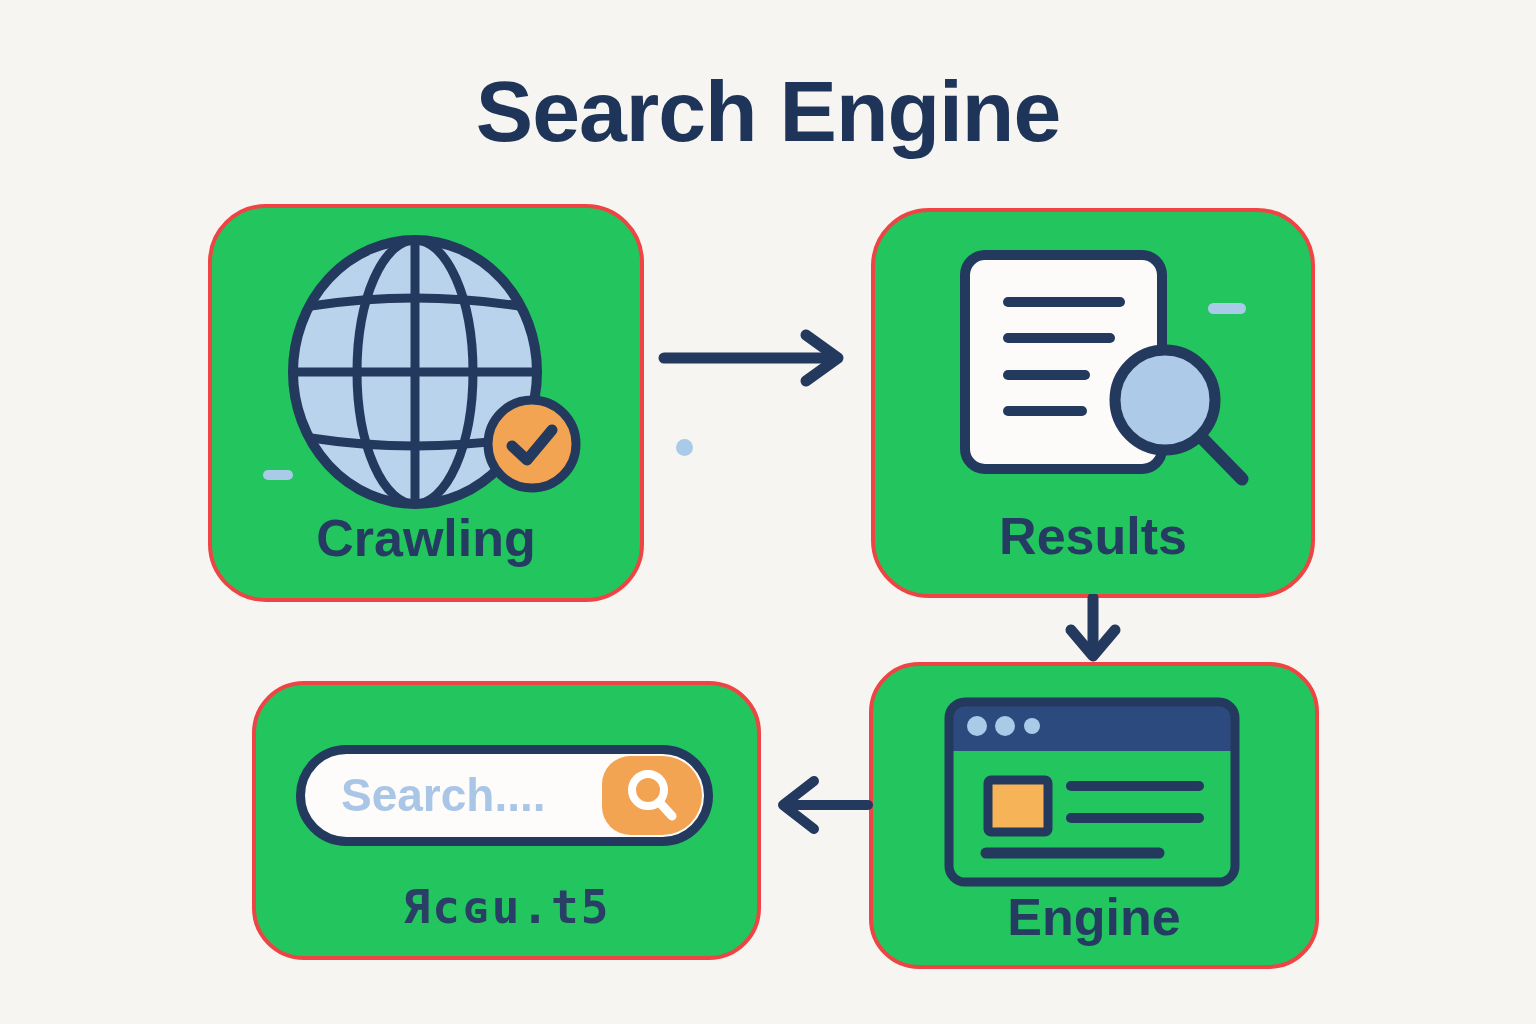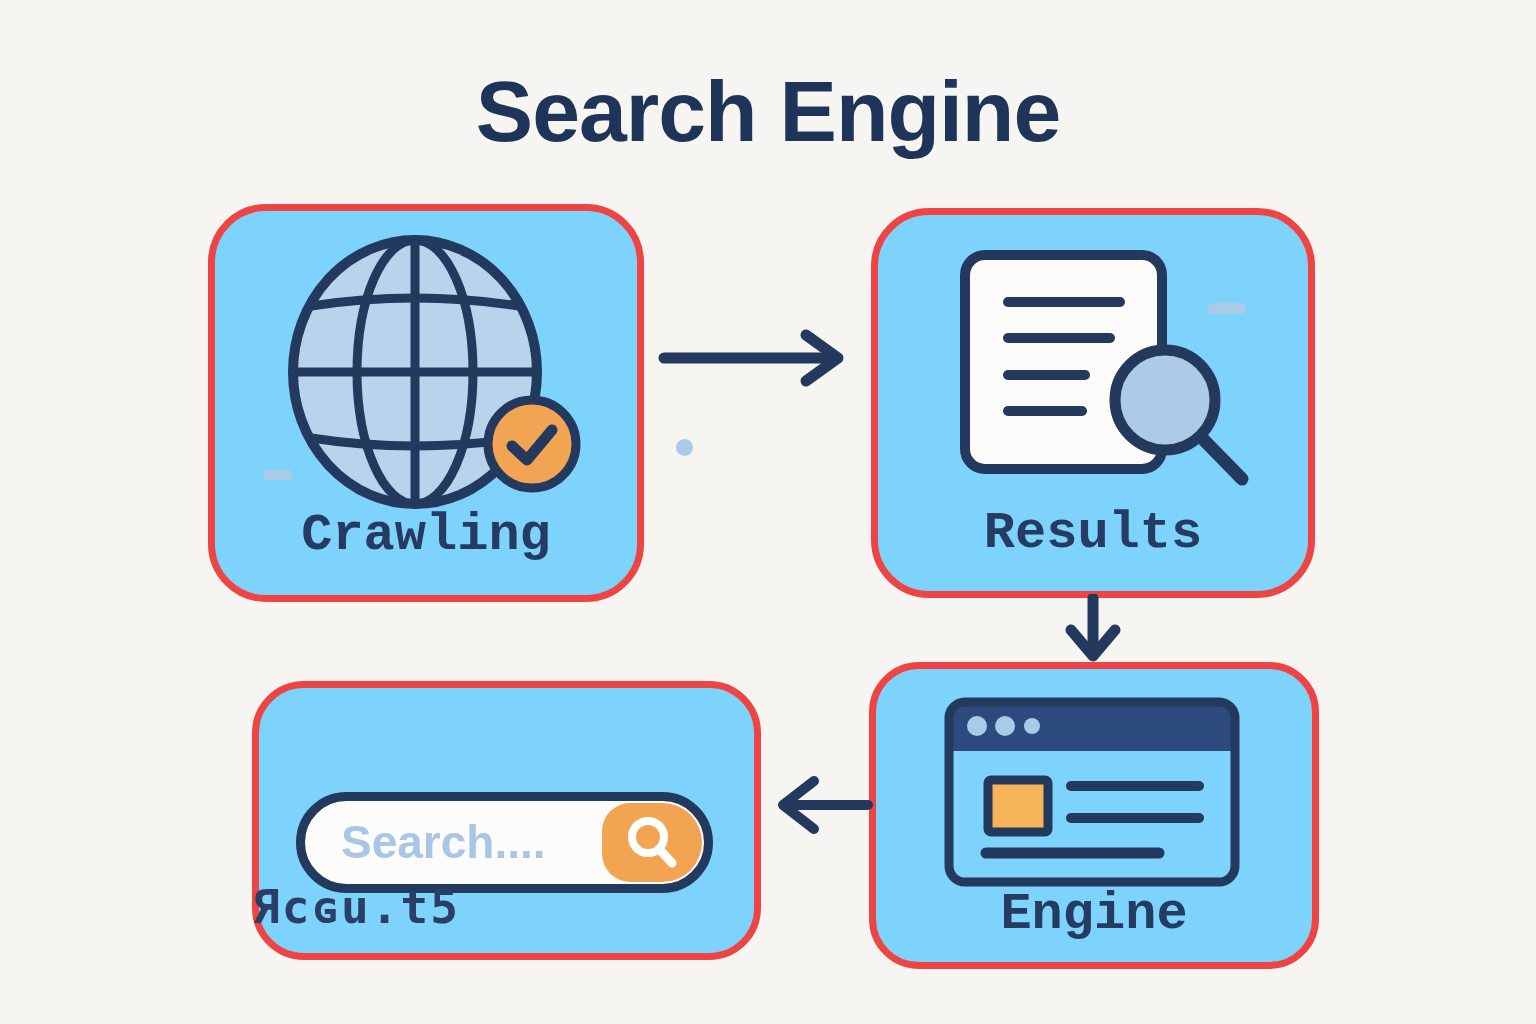--- a/index.html
+++ b/index.html
@@ -14,63 +14,62 @@
 
   .page-title{
     position:absolute;left:0;top:62px;width:1536px;
     text-align:center;
     font-size:86px;font-weight:700;letter-spacing:-1px;
     color:#1f3459;margin:0;
   }
 
   .node{
     position:absolute;
-    border:7px solid #ef4444;
-    background:#7dd3fc;
+    border:4px solid #ef4444;
+    background:#22c55e;
     box-sizing:border-box;
-    font-family:Liberation Mono, monospace;
   }
   .node-crawling{left:208px;top:204px;width:436px;height:398px;border-radius:58px;}
   .node-indexing{left:871px;top:208px;width:444px;height:390px;border-radius:58px;}
   .node-results{left:869px;top:662px;width:450px;height:307px;border-radius:50px;}
   .node-search{left:252px;top:681px;width:509px;height:279px;border-radius:52px;}
 
   .node-label{
     position:absolute;width:100%;text-align:center;
     font-size:52px;font-weight:700;color:#253b62;
   }
   .label-crawling{bottom:30px;}
   .label-indexing{bottom:28px;}
   .label-results{bottom:18px;}
 
   .abs{position:absolute;}
 
   
   .search-pill{
     position:absolute;left:296px;top:745px;width:417px;height:101px;
     border:9px solid #24395e;border-radius:52px;
-    background:#fdfcfa;box-sizing:border-box;margin-top:47px;
+    background:#fdfcfa;box-sizing:border-box;
   }
   .search-input{
     position:absolute;left:34px;top:6px;width:240px;height:68px;
     border:none;outline:none;background:transparent;
     font-family:"Liberation Sans", sans-serif;
     font-size:46px;font-weight:700;color:#a9c6e6;
   }
   .search-input::placeholder{color:#a9c6e6;opacity:1;}
   .search-button{
     position:absolute;right:2px;top:2px;width:100px;height:79px;
     background:#f2a453;
     border-radius:30px 42px 42px 30px;
     display:flex;align-items:center;justify-content:center;
     cursor:pointer;
   }
 
   .search-caption{
-    position:absolute;left:0;top:880px;width:509px;
+    position:absolute;left:0;top:880px;width:509px;text-align:center;
     font-family:"DejaVu Sans Mono", monospace;
     font-size:46px;font-weight:700;letter-spacing:2px;color:#2a3f66;
   }
   .caption-wrap{position:absolute;left:252px;top:0;width:509px;height:0;}
 
   
   .deco-dash{position:absolute;background:#aacbe8;border-radius:6px;}
   .dash-1{left:263px;top:470px;width:30px;height:10px;}
   .dash-2{left:1208px;top:303px;width:38px;height:11px;}
   .deco-dot{position:absolute;left:676px;top:439px;width:17px;height:17px;border-radius:50%;background:#aacbe8;}

